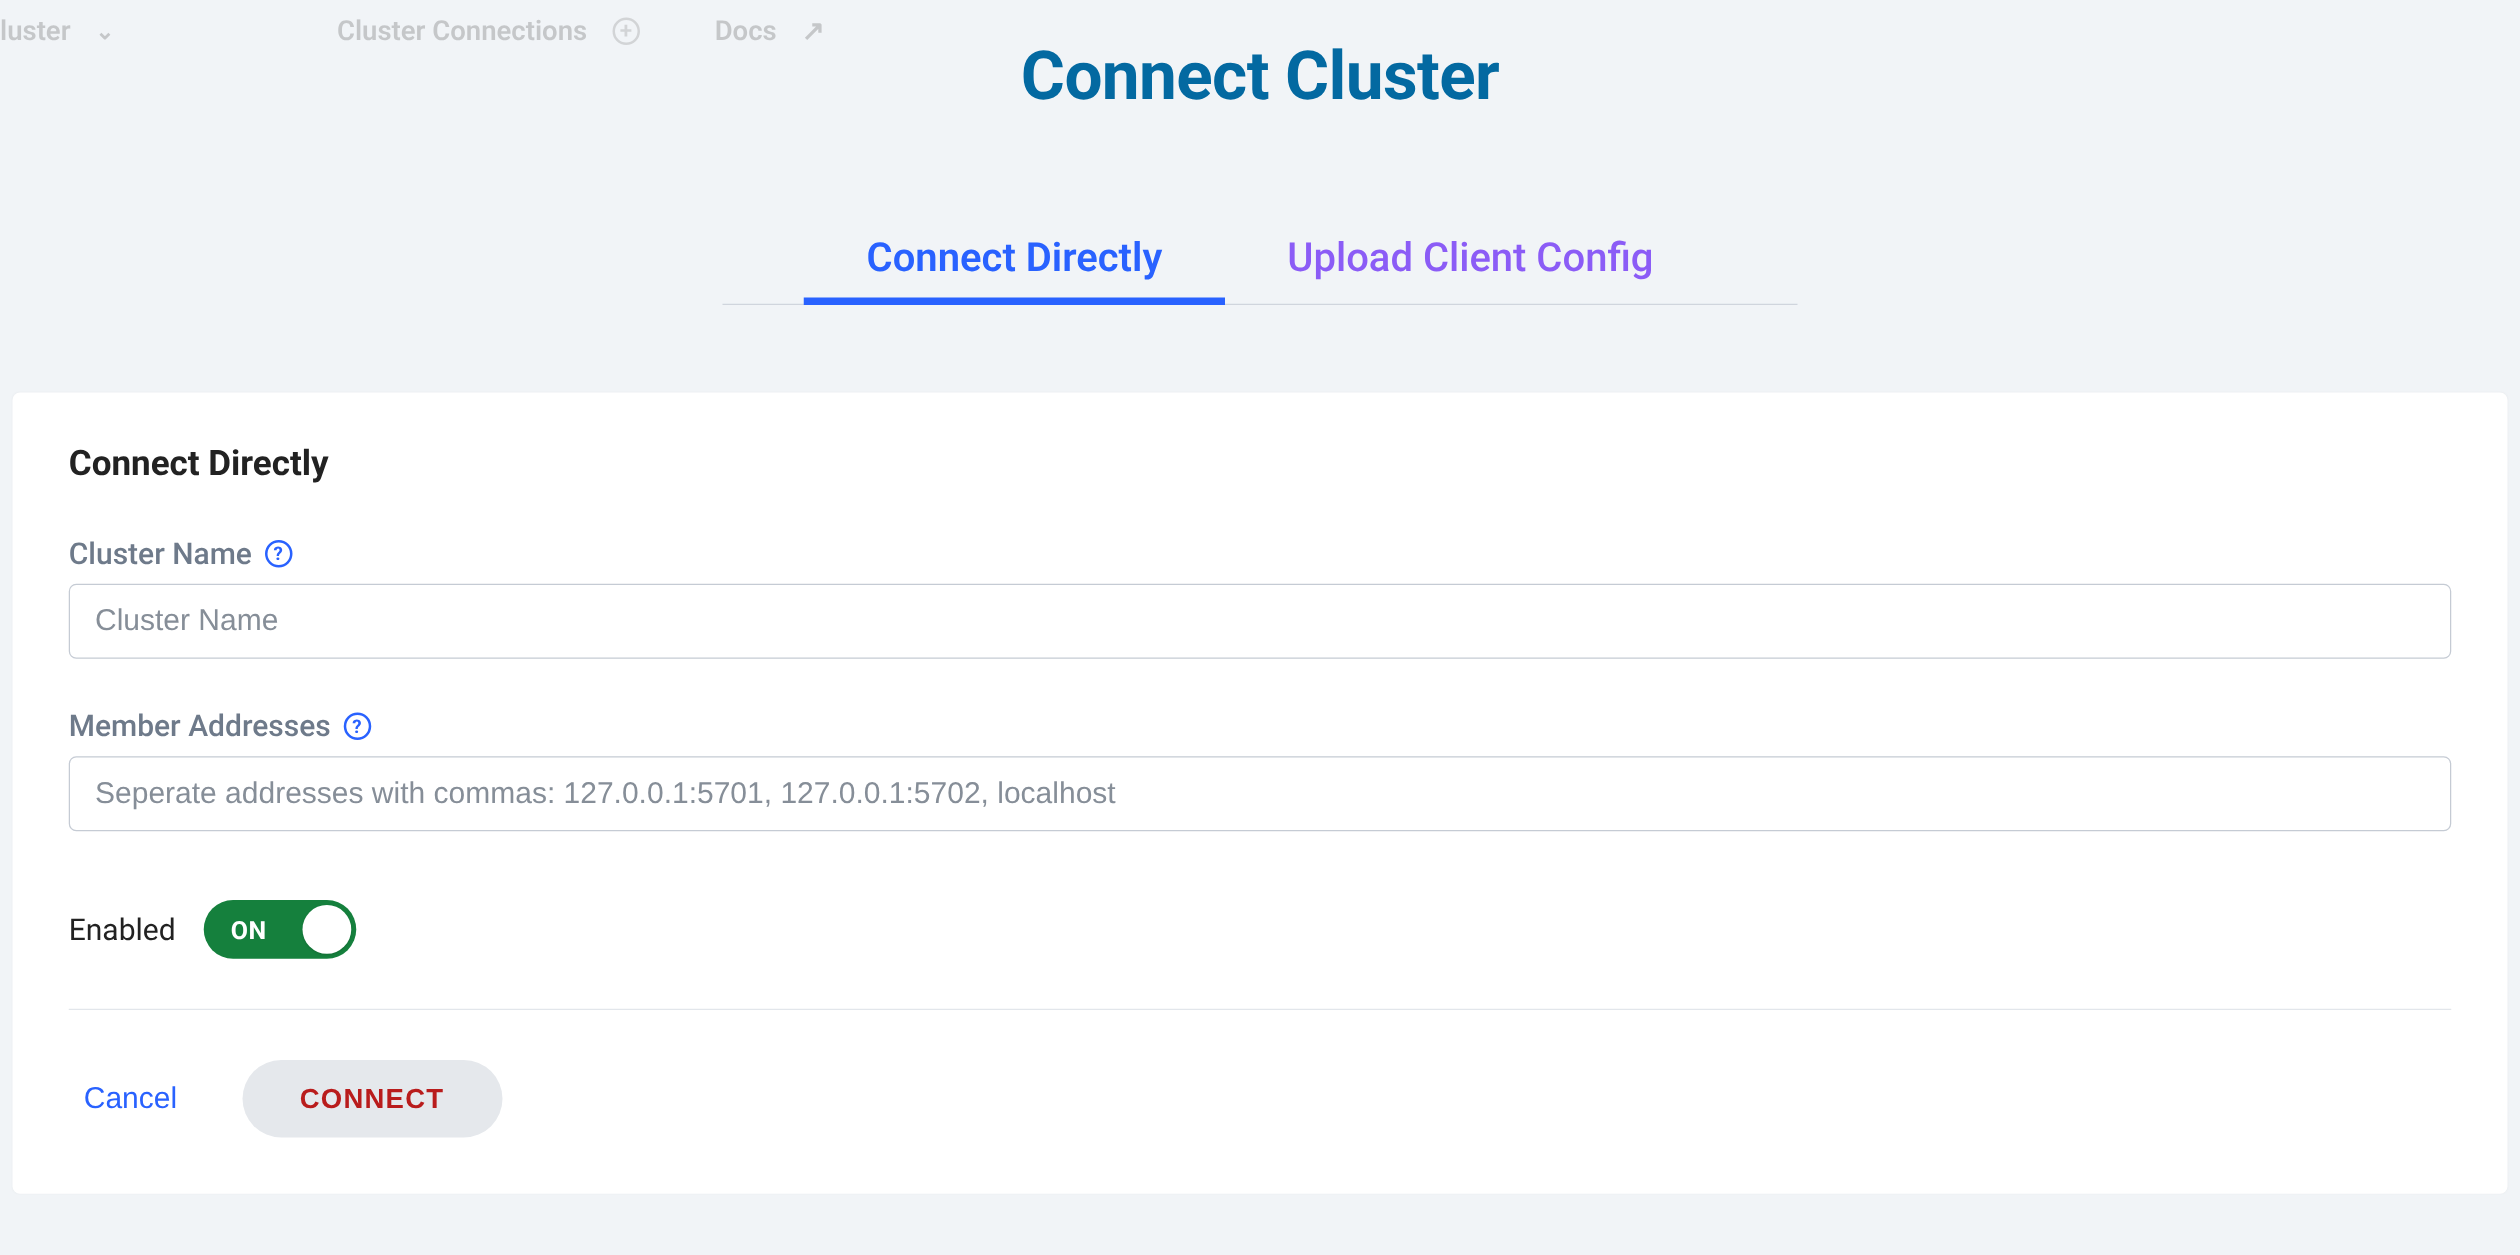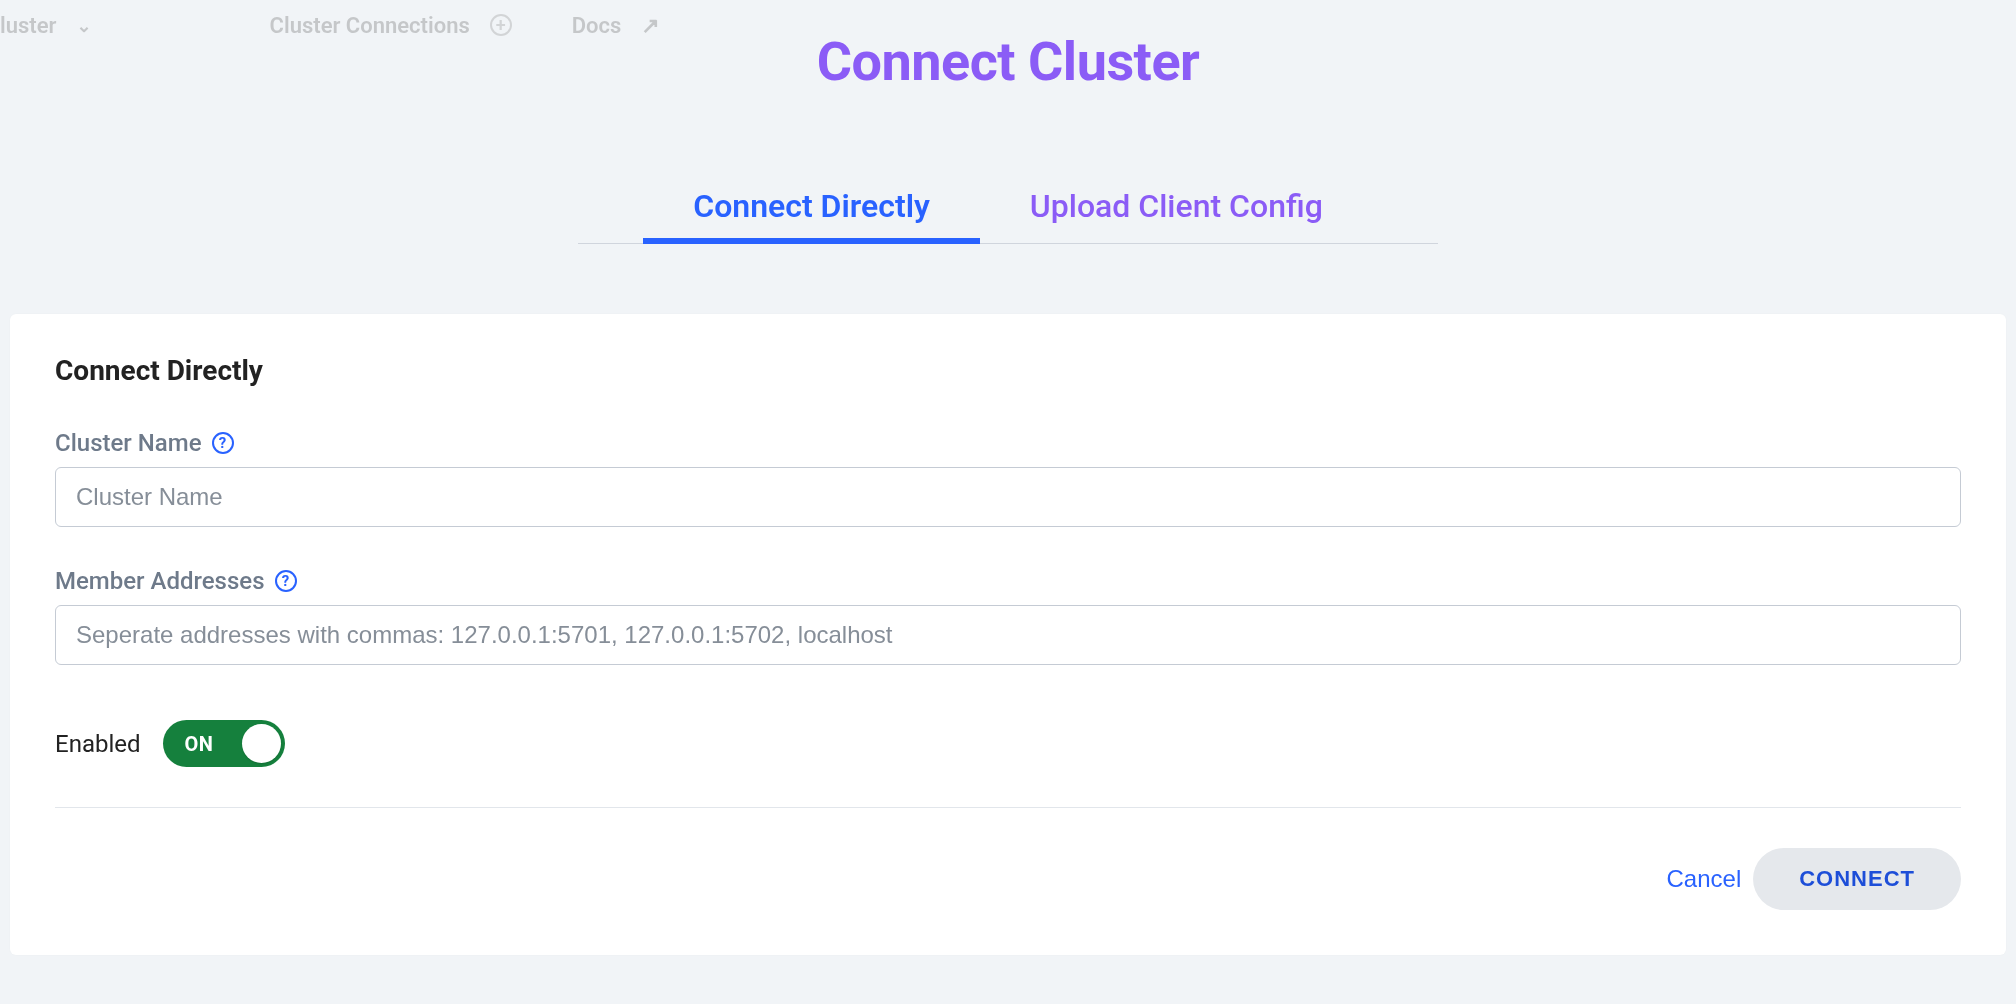--- a/index.html
+++ b/index.html
@@ -48,21 +48,21 @@
       align-items: center;
       justify-content: center;
       font-size: 18px;
       line-height: 1;
       color: #777;
     }
     .page-title {
       text-align: center;
       font-size: 54px;
       font-weight: 700;
-      color: #8b5cf6;
+      color: #0369a1;
       margin-top: 30px;
       letter-spacing: -0.5px;
     }
     .tabs {
       display: flex;
       justify-content: center;
       margin-top: 80px;
       border-bottom: 1px solid #d0d5dd;
       width: 860px;
       margin-left: auto;
@@ -183,36 +183,36 @@
       box-shadow: 0 1px 2px rgba(0,0,0,0.15);
     }
     .divider {
       height: 1px;
       background: #e2e6eb;
       border: none;
       margin-bottom: 40px;
     }
     .actions {
       display: flex;
-      justify-content: flex-end;
-      align-items: center;
+      align-items: center;
+      gap: 40px;
     }
     .btn-cancel {
       background: none;
       border: none;
       color: #2962ff;
       font-size: 24px;
       font-weight: 500;
       cursor: pointer;
       padding: 10px 12px;
     }
     .btn-connect {
       background: #e5e8ec;
       border: none;
-      color: #1d4ed8;
+      color: #b91c1c;
       font-size: 22px;
       font-weight: 600;
       letter-spacing: 1px;
       padding: 18px 46px;
       border-radius: 34px;
       cursor: pointer;
     }
   </style>
 </head>
 <body>

